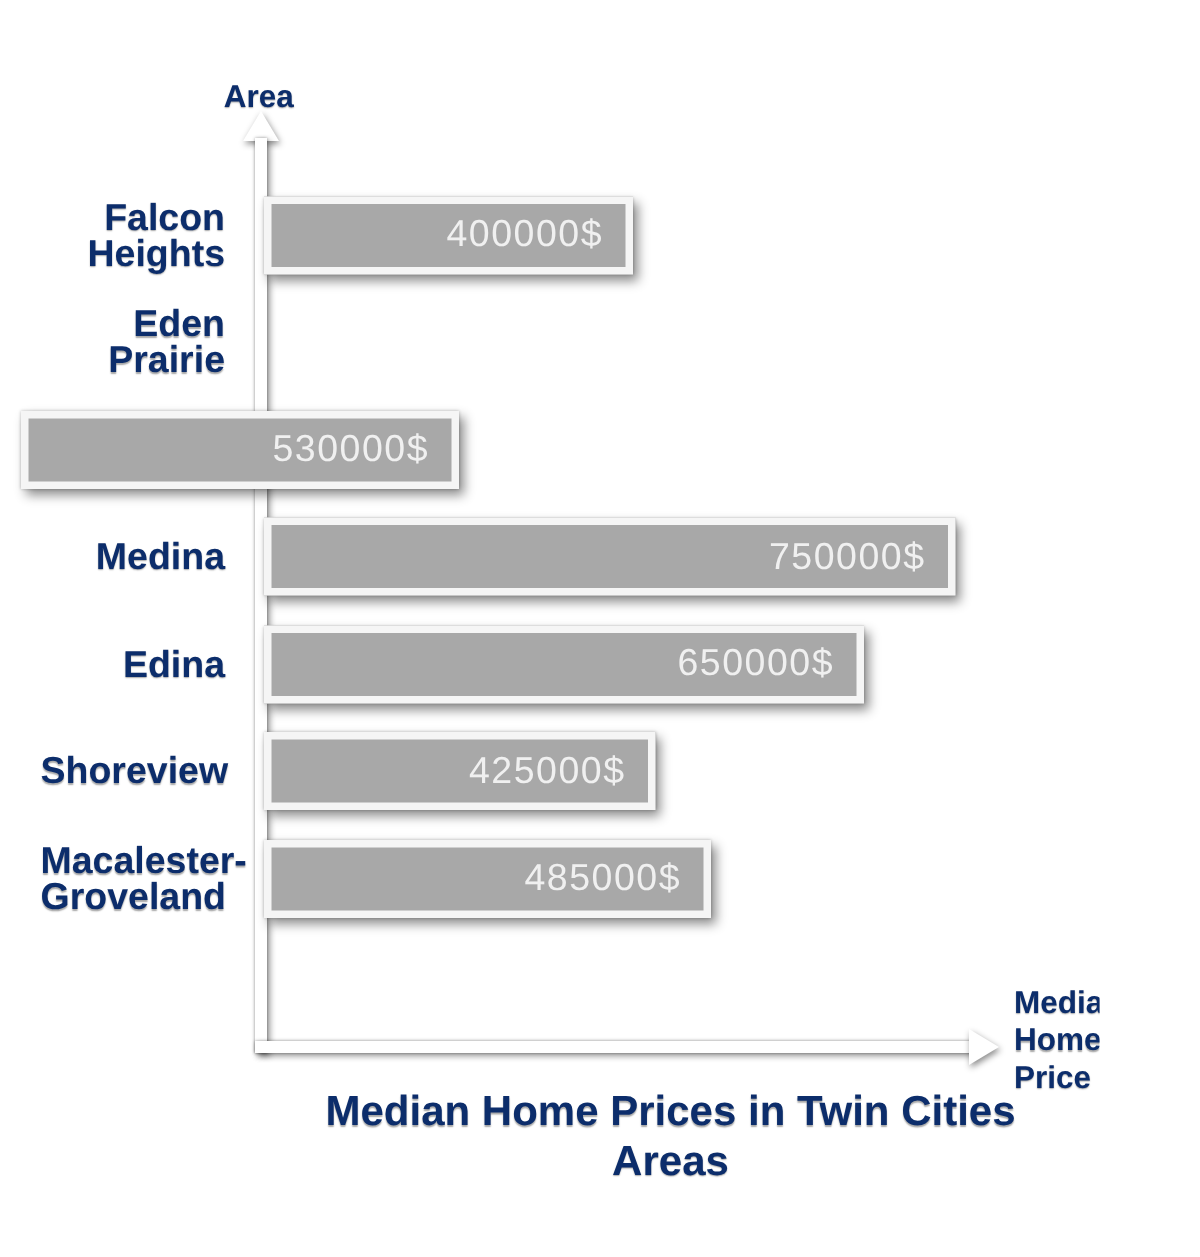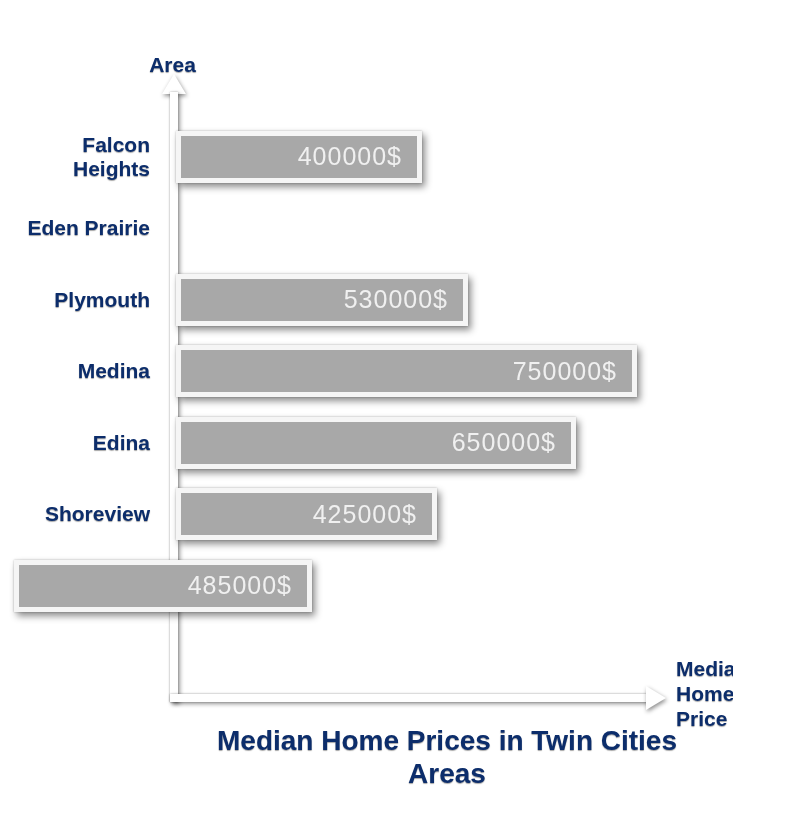--- a/index.html
+++ b/index.html
@@ -54,21 +54,21 @@
   }
   #rows{position:absolute;left:0;top:121px;width:800px;}
   .row{display:flex;align-items:center;height:71.5px;}
   .cat-label{
     width:162px;
     padding-right:12px;
     box-sizing:border-box;
     text-align:right;
     color:#0c2d6b;
     font-weight:bold;
-    font-size:21px;
+    font-size:25px;
     line-height:24px;
     text-shadow:0 1px 1px rgba(0,0,0,0.35);
     padding-left:27px;
   }
   .bar{
     margin-left:14px;
     height:52px;
     box-sizing:border-box;
     background:#a8a8a8;
     border:5px solid #f5f5f5;
@@ -99,21 +99,20 @@
       <div class="row">
         <div class="cat-label">Falcon Heights</div>
         <div class="bar" style="width: 246px;">
           <span class="bar-value">400000$</span>
         </div>
       </div>
       <div class="row">
         <div class="cat-label">Eden Prairie</div>
       </div>
       <div class="row">
-        <div class="cat-label">Plymouth</div>
         <div class="bar" style="width: 292px;">
           <span class="bar-value">530000$</span>
         </div>
       </div>
       <div class="row">
         <div class="cat-label">Medina</div>
         <div class="bar" style="width: 461px;">
           <span class="bar-value">750000$</span>
         </div>
       </div>
@@ -123,20 +122,21 @@
           <span class="bar-value">650000$</span>
         </div>
       </div>
       <div class="row">
         <div class="cat-label">Shoreview</div>
         <div class="bar" style="width: 261px;">
           <span class="bar-value">425000$</span>
         </div>
       </div>
       <div class="row">
+        <div class="cat-label">Macalester-Groveland</div>
         <div class="bar" style="width: 298px;">
           <span class="bar-value">485000$</span>
         </div>
       </div>
     </div>
 
   <div id="x-axis" class="axis-line"></div>
   <div id="x-arrow" class="arrow"></div>
 
   <div id="price-label" class="axis-label">Median Home Price</div>

